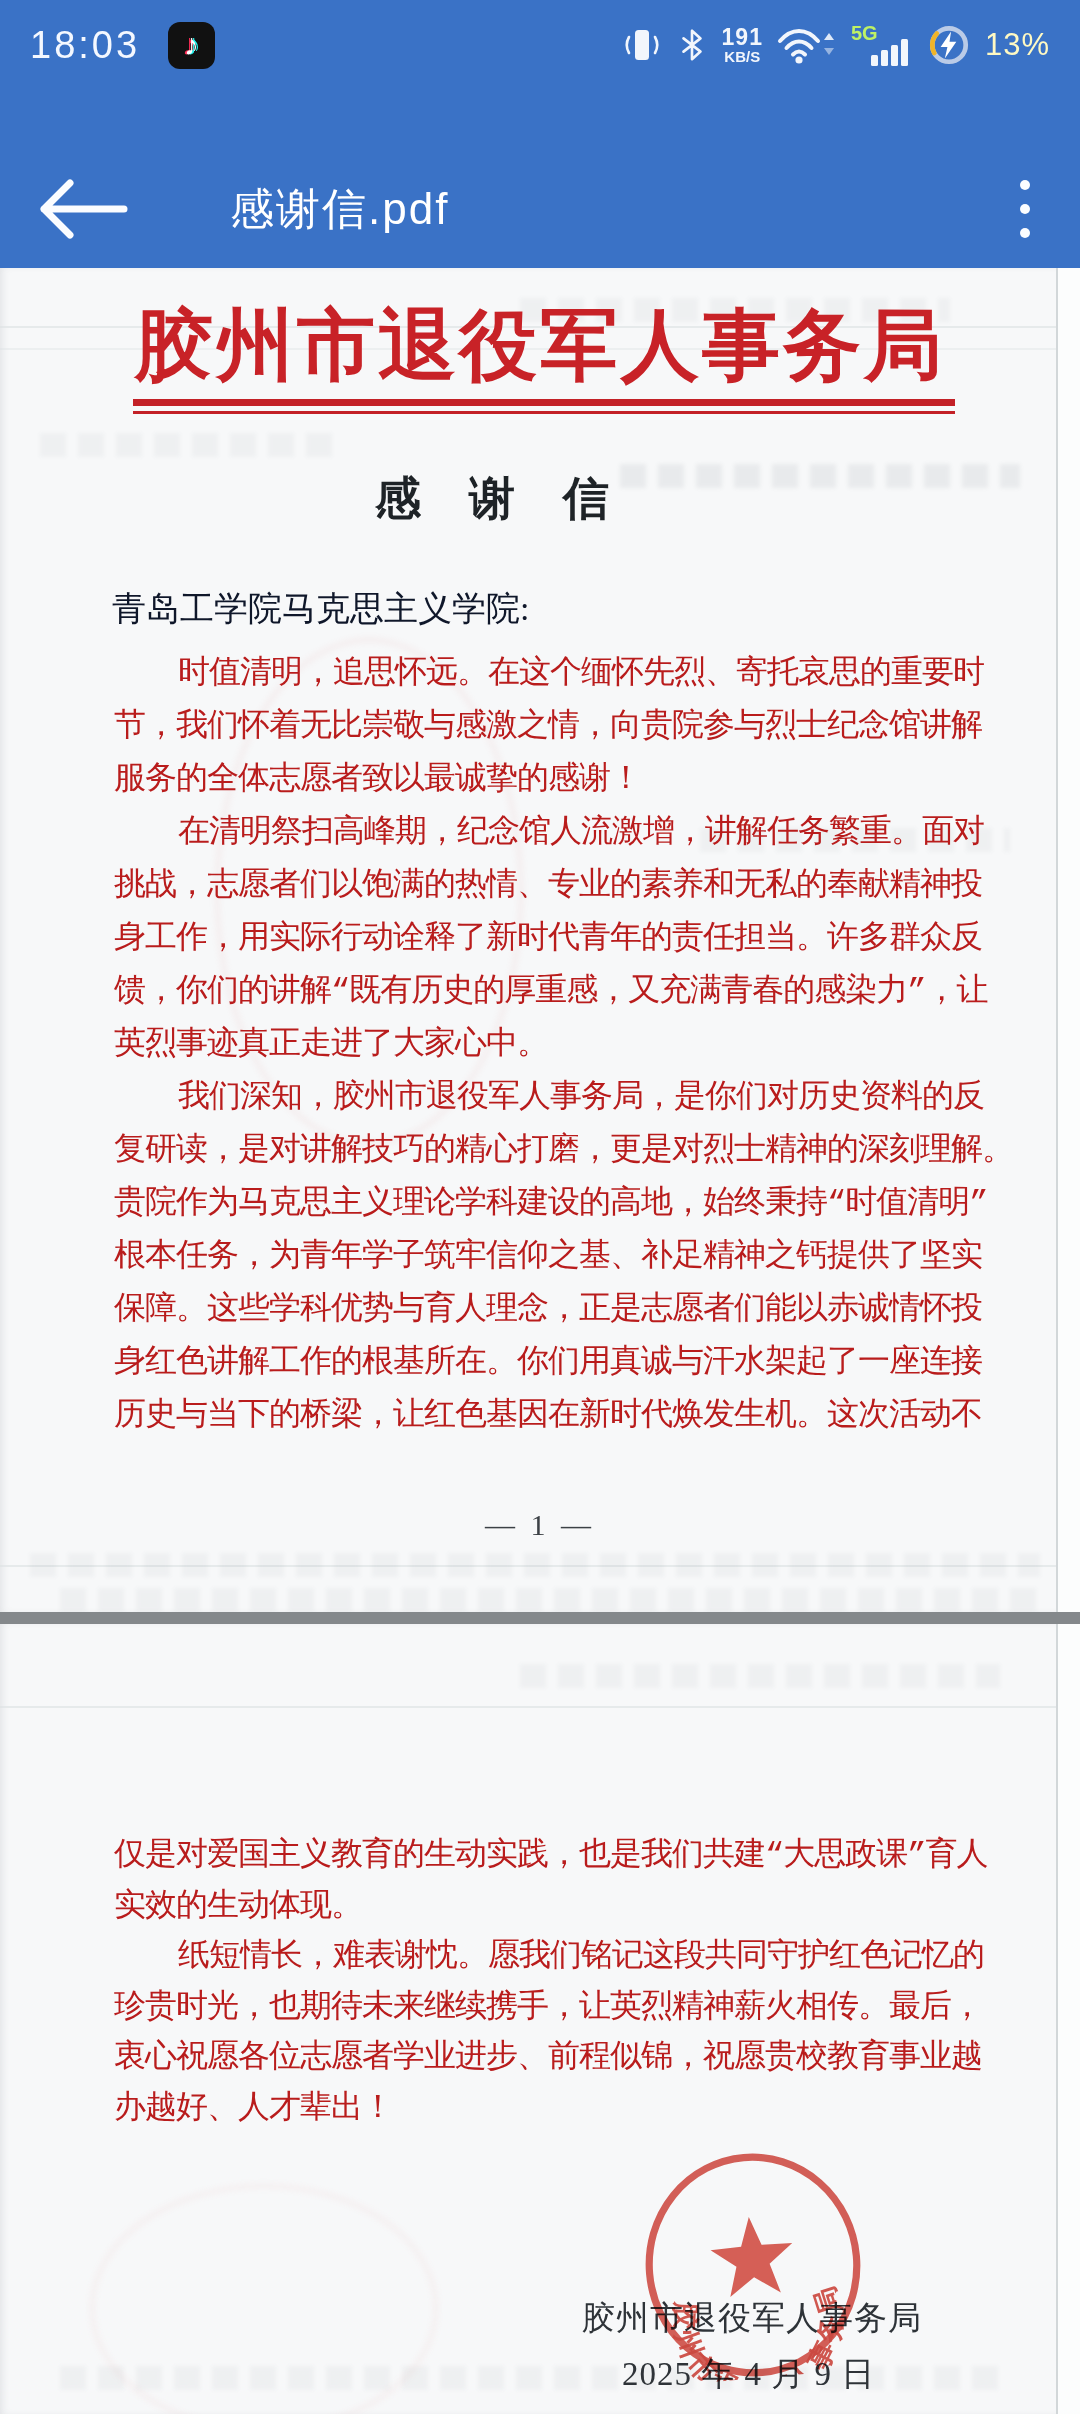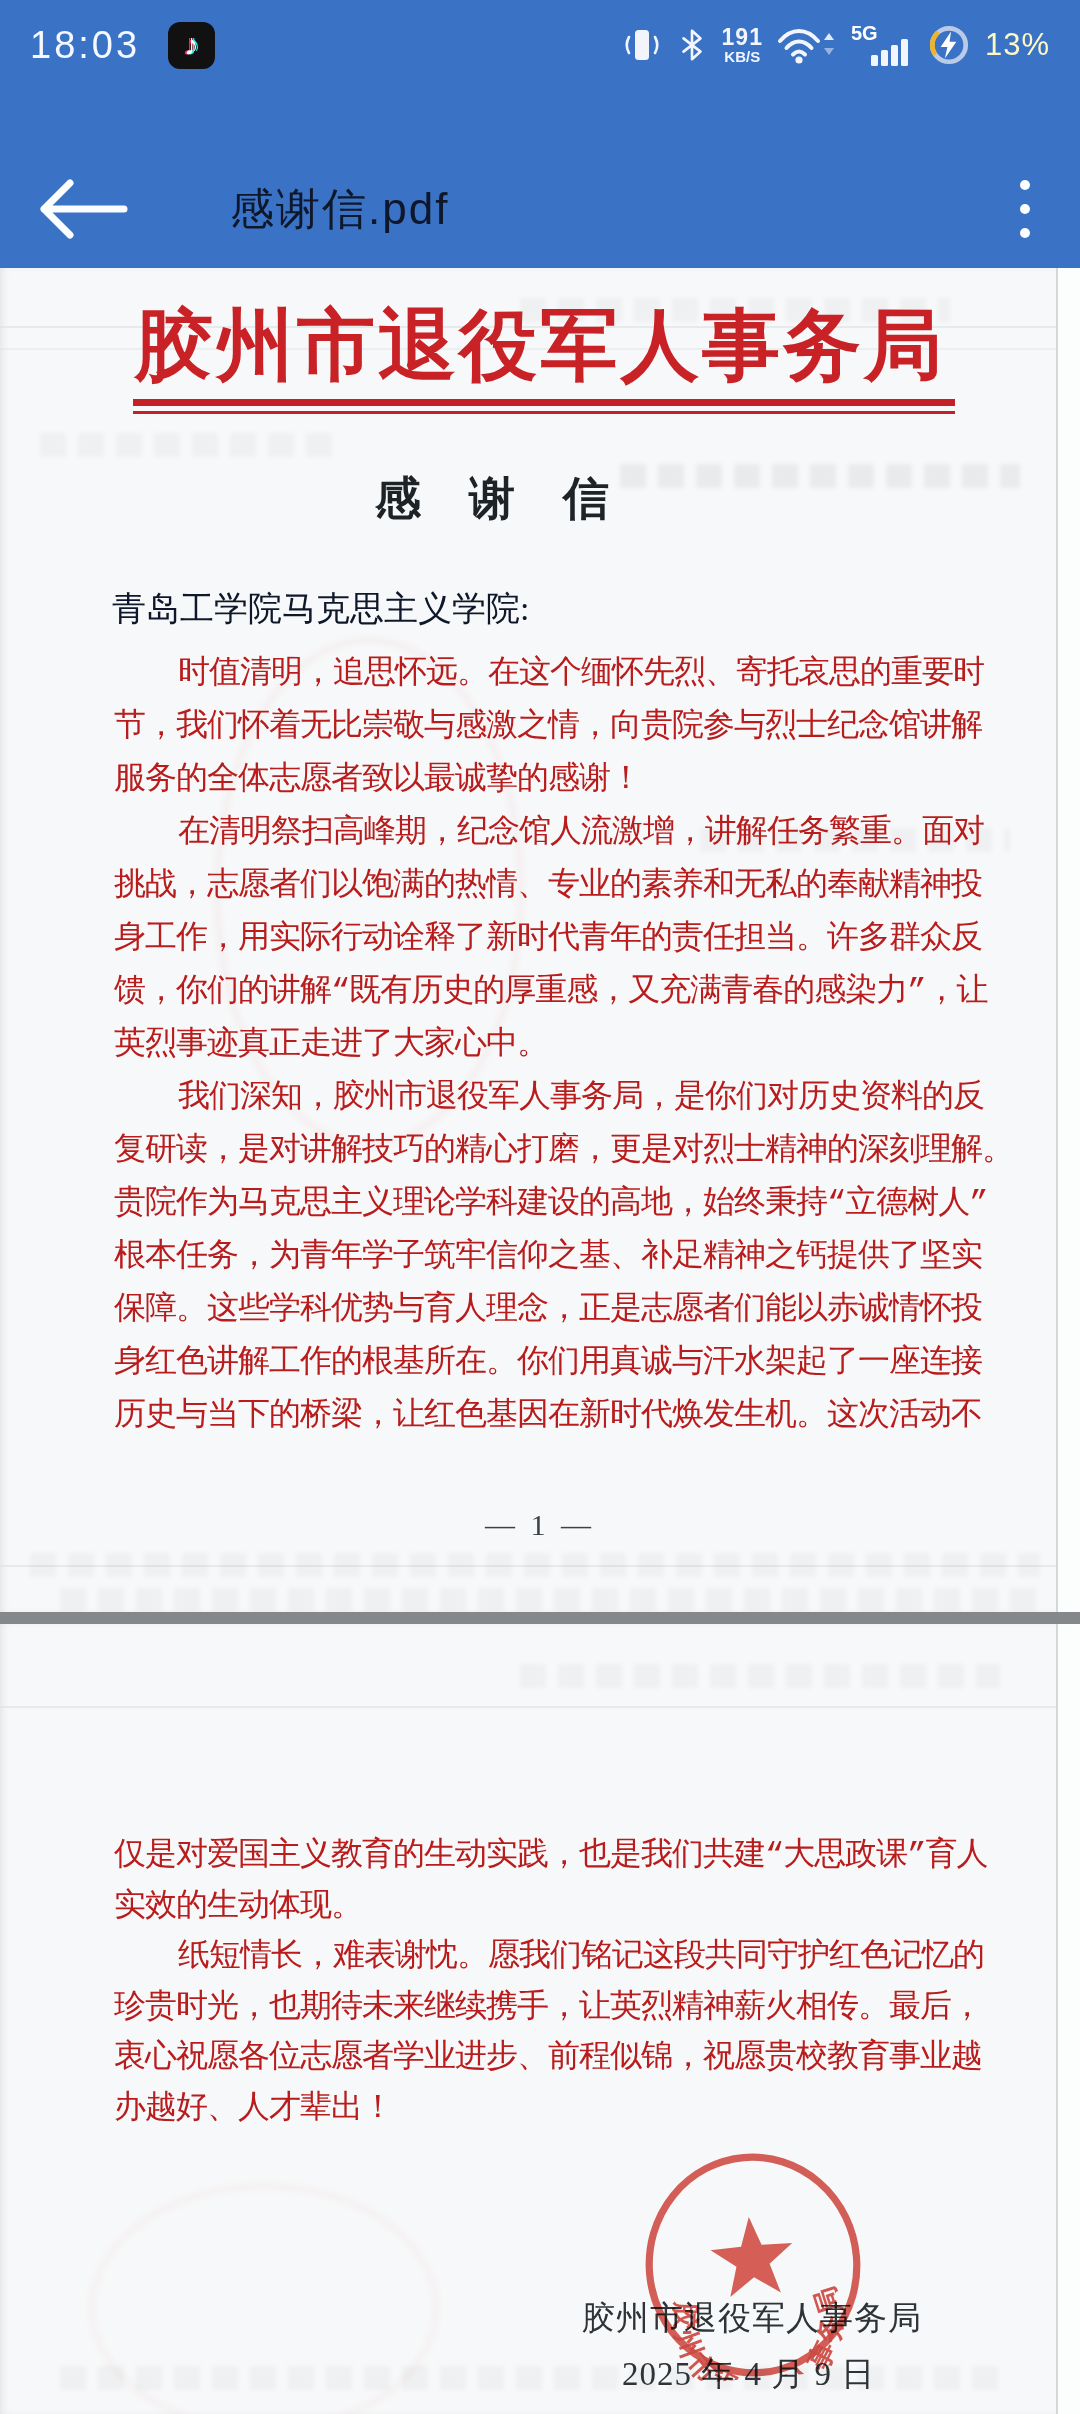--- a/index.html
+++ b/index.html
@@ -19,30 +19,30 @@
     width:47px; height:47px; background:#111; border-radius:12px; margin-left:28px;
     display:flex; align-items:center; justify-content:center;
     color:#fff; font-size:30px;
     text-shadow: 2px 0 0 #25f4ee, -2px 0 0 #fe2c55;
   }
   .status-right { margin-left:auto; display:flex; align-items:center; gap:13px; }
   .speed { text-align:center; line-height:1.02; font-weight:bold; color:#f2f6fc; }
   .speed .v { font-size:23px; letter-spacing:1px; }
   .speed .u { font-size:15px; }
   .fiveg { position:relative; width:62px; height:46px; }
-  .fiveg .lbl { position:absolute; left:0; top:0; font-size:20px; font-weight:bold; color:#ffffff; }
+  .fiveg .lbl { position:absolute; left:0; top:0; font-size:20px; font-weight:bold; color:#bef264; }
   .bars { position:absolute; left:20px; bottom:2px; display:flex; align-items:flex-end; gap:3px; }
   .bars i { display:block; width:7px; background:#f2f6fc; border-radius:1.5px; }
   .pct { font-size:31px; color:#fef9c3; letter-spacing:1px; }
   .appbar-row {
     position:absolute; left:0; top:150px; width:1080px; height:118px;
     display:flex; align-items:center;
   }
   .back-btn { margin-left:36px; width:96px; height:68px; }
-  .appbar-title { margin-left:98px; font-size:44px; color:#0f172a; letter-spacing:2px; }
+  .appbar-title { margin-left:98px; font-size:44px; color:#ffffff; letter-spacing:2px; }
   .menu-dots { position:absolute; right:42px; top:50%; transform:translateY(-50%);
     display:flex; flex-direction:column; gap:14px; padding:8px; }
   .menu-dots i { width:10px; height:10px; border-radius:50%; background:#fbfdff; display:block; }
 
   
   .page {
     position:absolute; left:0; width:1080px; background:#f7f8f9;
     box-shadow: inset 5px 0 10px -4px rgba(35,45,60,.12);
   }
   .page1 { top:268px; height:1344px; }
@@ -192,21 +192,21 @@
     <div class="line indent" style="top:382px">时值清明，追思怀远。在这个缅怀先烈、寄托哀思的重要时</div>
     <div class="line" style="top:435px">节，我们怀着无比崇敬与感激之情，向贵院参与烈士纪念馆讲解</div>
     <div class="line" style="top:488px">服务的全体志愿者致以最诚挚的感谢！</div>
     <div class="line indent" style="top:541px">在清明祭扫高峰期，纪念馆人流激增，讲解任务繁重。面对</div>
     <div class="line" style="top:594px">挑战，志愿者们以饱满的热情、专业的素养和无私的奉献精神投</div>
     <div class="line" style="top:647px">身工作，用实际行动诠释了新时代青年的责任担当。许多群众反</div>
     <div class="line" style="top:700px">馈，你们的讲解“既有历史的厚重感，又充满青春的感染力”，让</div>
     <div class="line" style="top:753px">英烈事迹真正走进了大家心中。</div>
     <div class="line indent" style="top:806px">我们深知，胶州市退役军人事务局，是你们对历史资料的反</div>
     <div class="line" style="top:859px">复研读，是对讲解技巧的精心打磨，更是对烈士精神的深刻理解。</div>
-    <div class="line" style="top:912px">贵院作为马克思主义理论学科建设的高地，始终秉持“立德树人”</div>
+    <div class="line" style="top:912px">贵院作为马克思主义理论学科建设的高地，始终秉持“时值清明”</div>
     <div class="line" style="top:965px">根本任务，为青年学子筑牢信仰之基、补足精神之钙提供了坚实</div>
     <div class="line" style="top:1018px">保障。这些学科优势与育人理念，正是志愿者们能以赤诚情怀投</div>
     <div class="line" style="top:1071px">身红色讲解工作的根基所在。你们用真诚与汗水架起了一座连接</div>
     <div class="line" style="top:1124px">历史与当下的桥梁，让红色基因在新时代焕发生机。这次活动不</div>
 
     <div class="pagenum">— 1 —</div>
     <div class="hairline" style="top:1297px"></div>
     <div class="ghost light" style="top:1285px; left:30px; width:1010px"></div>
     <div class="ghost light" style="top:1320px; left:60px; width:980px"></div>
     <div class="page-edge"></div>

